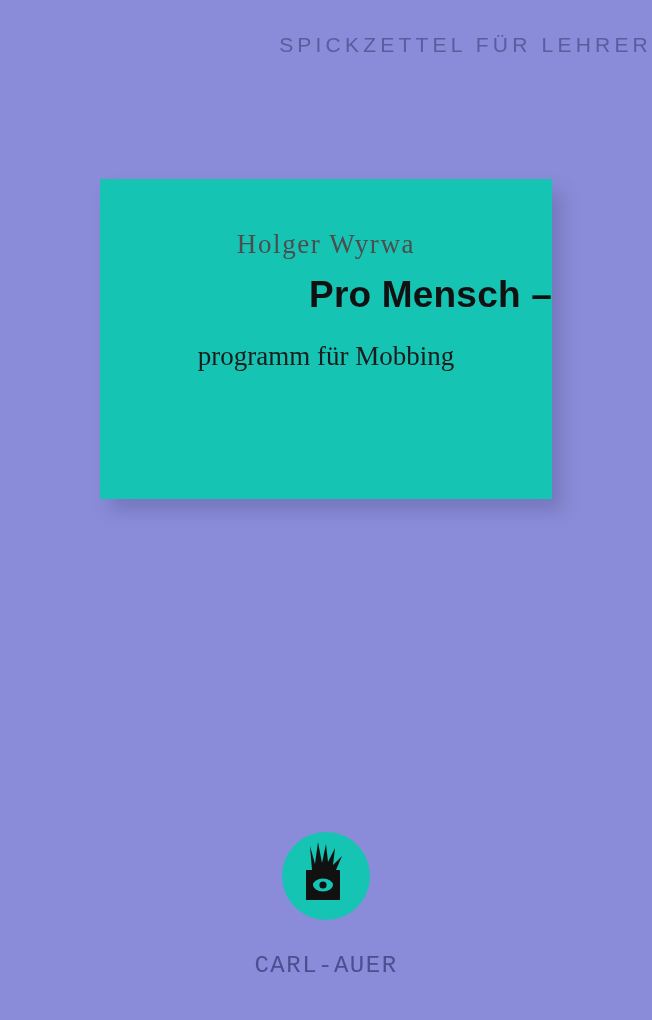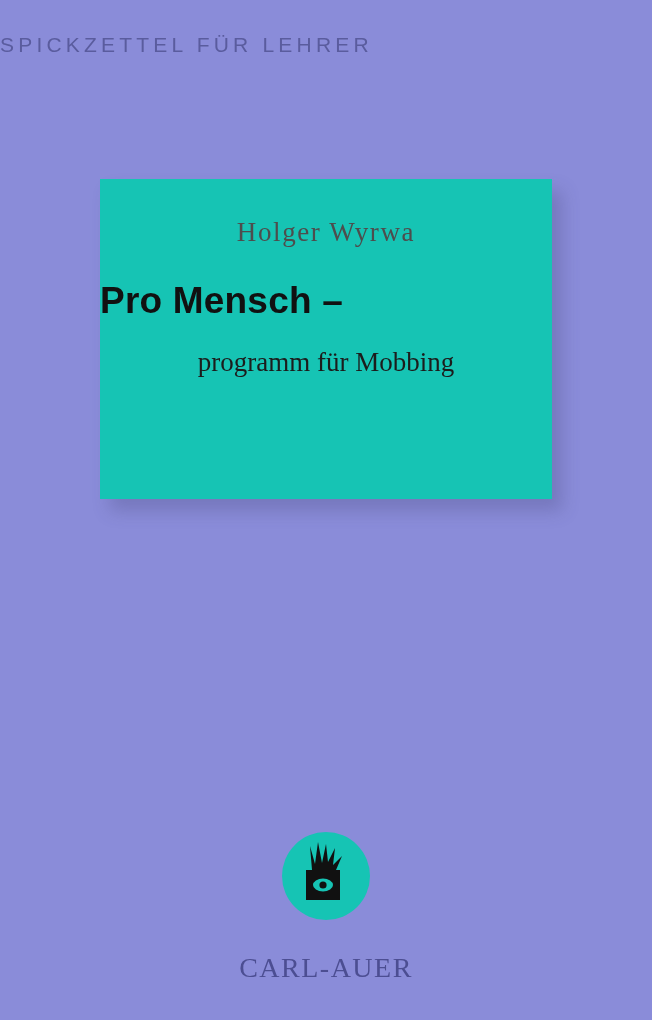--- a/index.html
+++ b/index.html
@@ -18,54 +18,54 @@
     width: 652px;
     height: 1020px;
     background: #8a8cd9;
     box-sizing: border-box;
   }
   .series-line {
     position: absolute;
     top: 33px;
     left: 0;
     width: 100%;
-    text-align: left;
+    text-align: right;
     font-family: "Liberation Sans", sans-serif;
     font-size: 21px;
     letter-spacing: 4.2px;
     color: #5a5c9e;
     font-weight: 400;
   }
   .title-panel {
     position: absolute;
     left: 100px;
     top: 179px;
     width: 452px;
     height: 320px;
     background: #16c4b4;
     box-shadow: 10px 12px 16px rgba(70,70,120,0.28);
     box-sizing: border-box;
-    padding-top: 30px;
+    padding-top: 42px;
   }
   .author {
     text-align: center;
     font-family: "Liberation Serif", serif;
     font-size: 27px;
     letter-spacing: 1.6px;
     color: #4d4d4d;
     margin-top: 8px;
   }
   .main-title {
-    text-align: left;
+    text-align: right;
     font-family: "Liberation Sans", sans-serif;
     font-weight: bold;
     font-size: 37px;
     line-height: 1.25;
     color: #111111;
-    margin-top: 30px;
+    margin-top: 12px;
     letter-spacing: 0.2px;
   }
   .subtitle {
     text-align: center;
     font-family: "Liberation Serif", serif;
     font-size: 27px;
     line-height: 1.35;
     color: #1c1c1c;
     margin-top: 20px;
   }
@@ -88,22 +88,22 @@
     position: absolute;
     left: 0;
     top: 0;
   }
   .publisher {
     position: absolute;
     left: 0;
     top: 952px;
     width: 100%;
     text-align: center;
-    font-family: Liberation Serif, serif;
-    font-size: 28px;
+    font-family: Liberation Mono, monospace;
+    font-size: 24px;
     letter-spacing: 1.5px;
     color: #4c4e92;
     font-weight: 400;
   }
 </style>
 </head>
 <body>
 
 <div class="cover">
 

